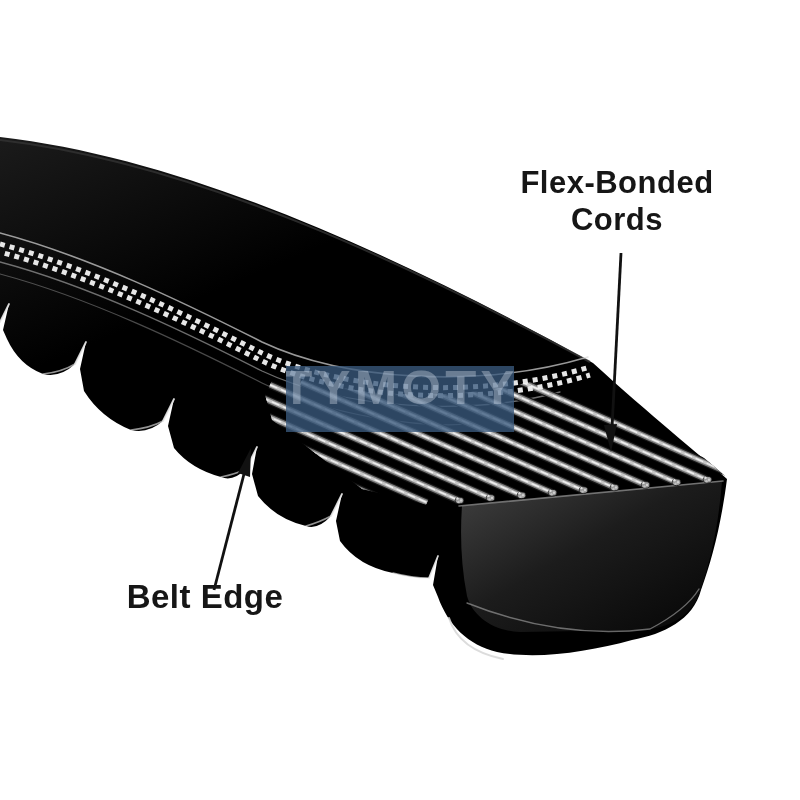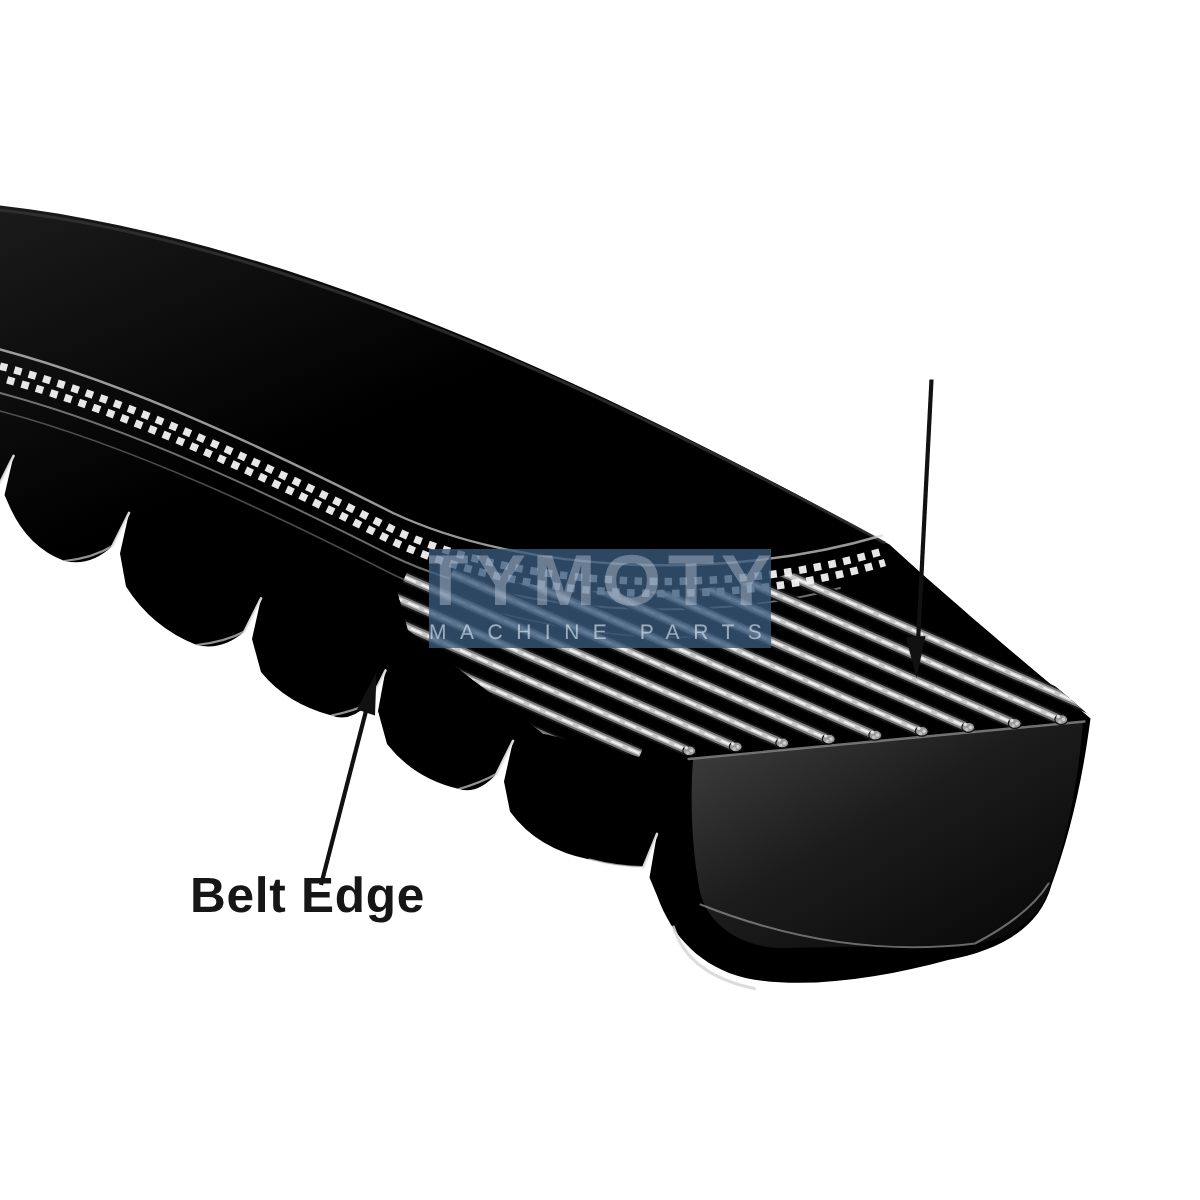--- a/index.html
+++ b/index.html
@@ -218,18 +218,21 @@
       <polygon points="611,452 604,425 617,424" fill="#111"></polygon>
     </g>
     <g>
       <line x1="214" y1="590" x2="244" y2="474" stroke="#111" stroke-width="2.8"></line>
       <polygon points="251,448 250,477 238,473" fill="#111"></polygon>
     </g>
   </svg>
 
   <div id="watermark">
     <div id="watermark-title">TYMOTY</div>
-    <div id="watermark-subtitle">MACHINE PARTS</div>
   </div>
 
+  <div id="flex-label" class="anno-label">
+    <div>Flex-Bonded</div>
+    <div>Cords</div>
+  </div>
   <div id="edge-label" class="anno-label">Belt Edge</div>
 
 </div>
 
 </body></html>

